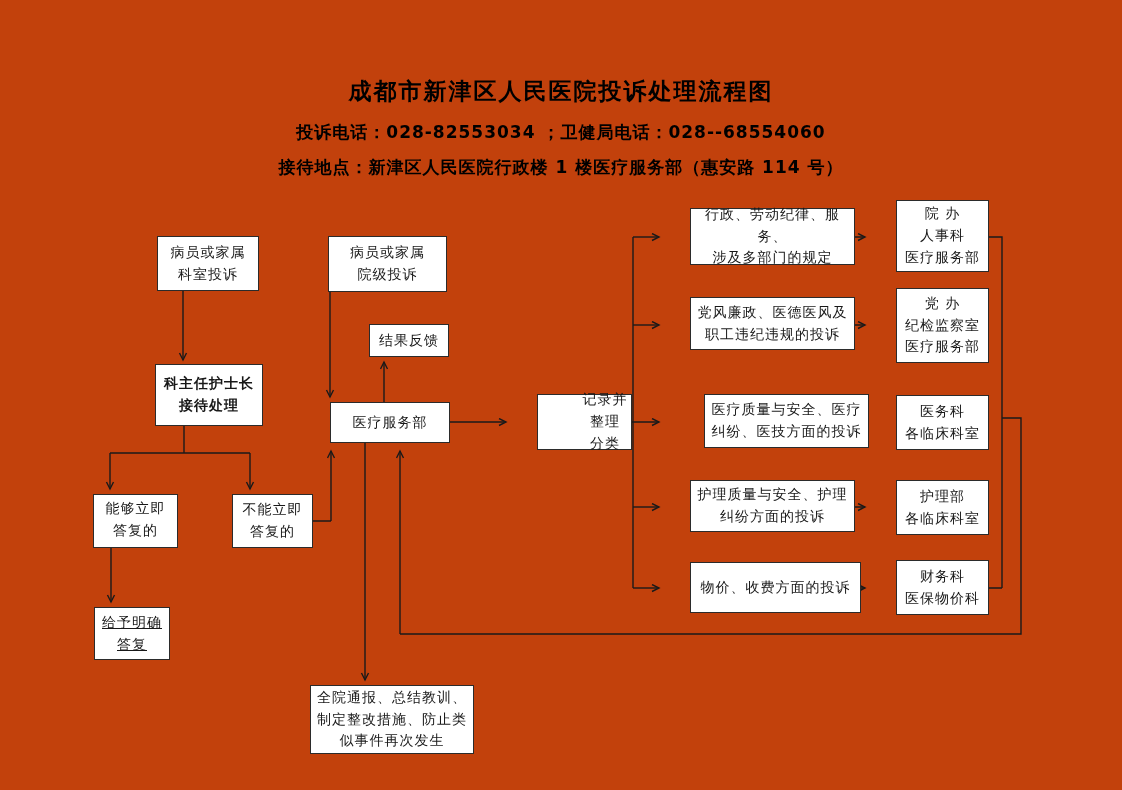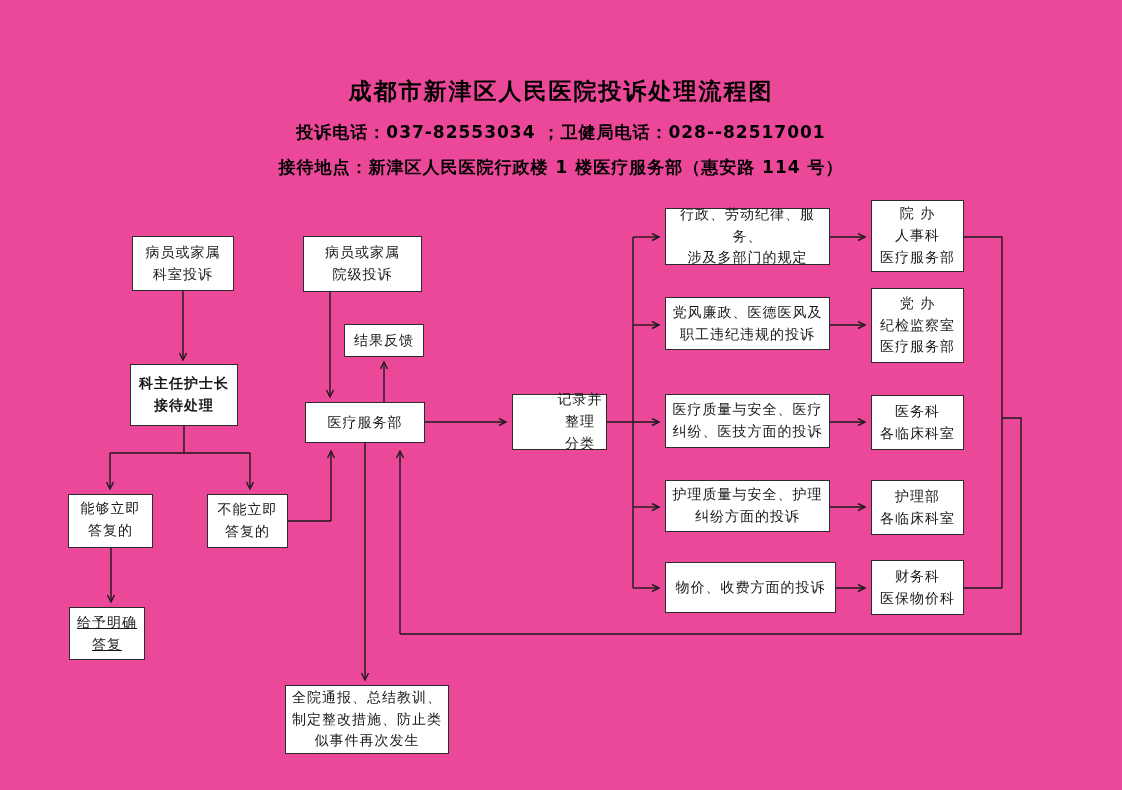--- a/index.html
+++ b/index.html
@@ -5,21 +5,21 @@
   html, body {
     margin: 0;
     padding: 0;
     background: #ffffff;
     font-family: "DejaVu Sans", "Liberation Sans", sans-serif;
   }
   .canvas {
     position: relative;
     width: 1122px;
     height: 790px;
-    background: #ec4899;
+    background: #c2410c;
     overflow: hidden;
     color: #111;
   }
   .header {
     position: absolute;
     left: 0;
     top: 0;
     width: 1122px;
     text-align: center;
   }
@@ -53,51 +53,52 @@
     display: flex;
     align-items: center;
     justify-content: center;
     text-align: center;
     white-space: pre-line;
     font-size: 14px;
     line-height: 1.55;
     letter-spacing: 1px;
     color: #181818;
     padding: 2px 3px;
+    margin-left: 25px;
   }
   
   .n-ward      { left:132px; top:236px; width:102px; height:55px; }
   .n-hosp      { left:303px; top:236px; width:119px; height:56px; }
   .n-feedback  { left:344px; top:324px; width:80px;  height:33px; }
   .n-headnurse { left:130px; top:364px; width:108px; height:62px;font-weight:bold; }
   .n-medserv   { left:305px; top:402px; width:120px; height:41px; }
   .n-canreply  { left:68px;  top:494px; width:85px;  height:54px;font-family:Liberation Mono, monospace; }
   .n-cantreply { left:207px; top:494px; width:81px;  height:54px; }
   .n-clear     { left:69px;  top:607px; width:76px;  height:53px;text-decoration:underline; }
   .n-summary   { left:285px; top:685px; width:164px; height:69px; }
   .n-record    { left:512px; top:394px; width:95px;  height:56px;padding-left:44px; }
   .n-cat1 { left:665px; top:208px; width:165px; height:57px; }
   .n-cat2 { left:665px; top:297px; width:165px; height:53px; }
-  .n-cat3 { left:665px; top:394px; width:165px; height:54px; }
+  .n-cat3 { left:679px; top:394px; width:165px; height:54px; }
   .n-cat4 { left:665px; top:480px; width:165px; height:52px; }
   .n-cat5 { left:665px; top:562px; width:171px; height:51px; }
   .n-tgt1 { left:871px; top:200px; width:93px; height:72px; }
   .n-tgt2 { left:871px; top:288px; width:93px; height:75px; }
   .n-tgt3 { left:871px; top:395px; width:93px; height:55px; }
   .n-tgt4 { left:871px; top:480px; width:93px; height:55px; }
   .n-tgt5 { left:871px; top:560px; width:93px; height:55px; }
 </style>
 </head>
 <body>
 
 <div class="canvas">
 
   <div class="header">
     <div class="title">成都市新津区人民医院投诉处理流程图</div>
-    <div class="subtitle">投诉电话：037-82553034 ；卫健局电话：028--82517001</div>
+    <div class="subtitle">投诉电话：028-82553034 ；卫健局电话：028--68554060</div>
     <div class="subtitle second">接待地点：新津区人民医院行政楼 1 楼医疗服务部（惠安路 114 号）</div>
   </div>
 
   <svg class="connectors" viewBox="0 0 1122 790" xmlns="http://www.w3.org/2000/svg">
     <defs>
       <marker id="arr" markerUnits="userSpaceOnUse" markerWidth="12" markerHeight="12" refX="8" refY="4.5" orient="auto">
         <path d="M1,1 L8,4.5 L1,8" fill="none" stroke="#1a1a1a" stroke-width="1.4"></path>
       </marker>
     </defs>
     <g stroke="#1a1a1a" stroke-width="1.4" fill="none">

